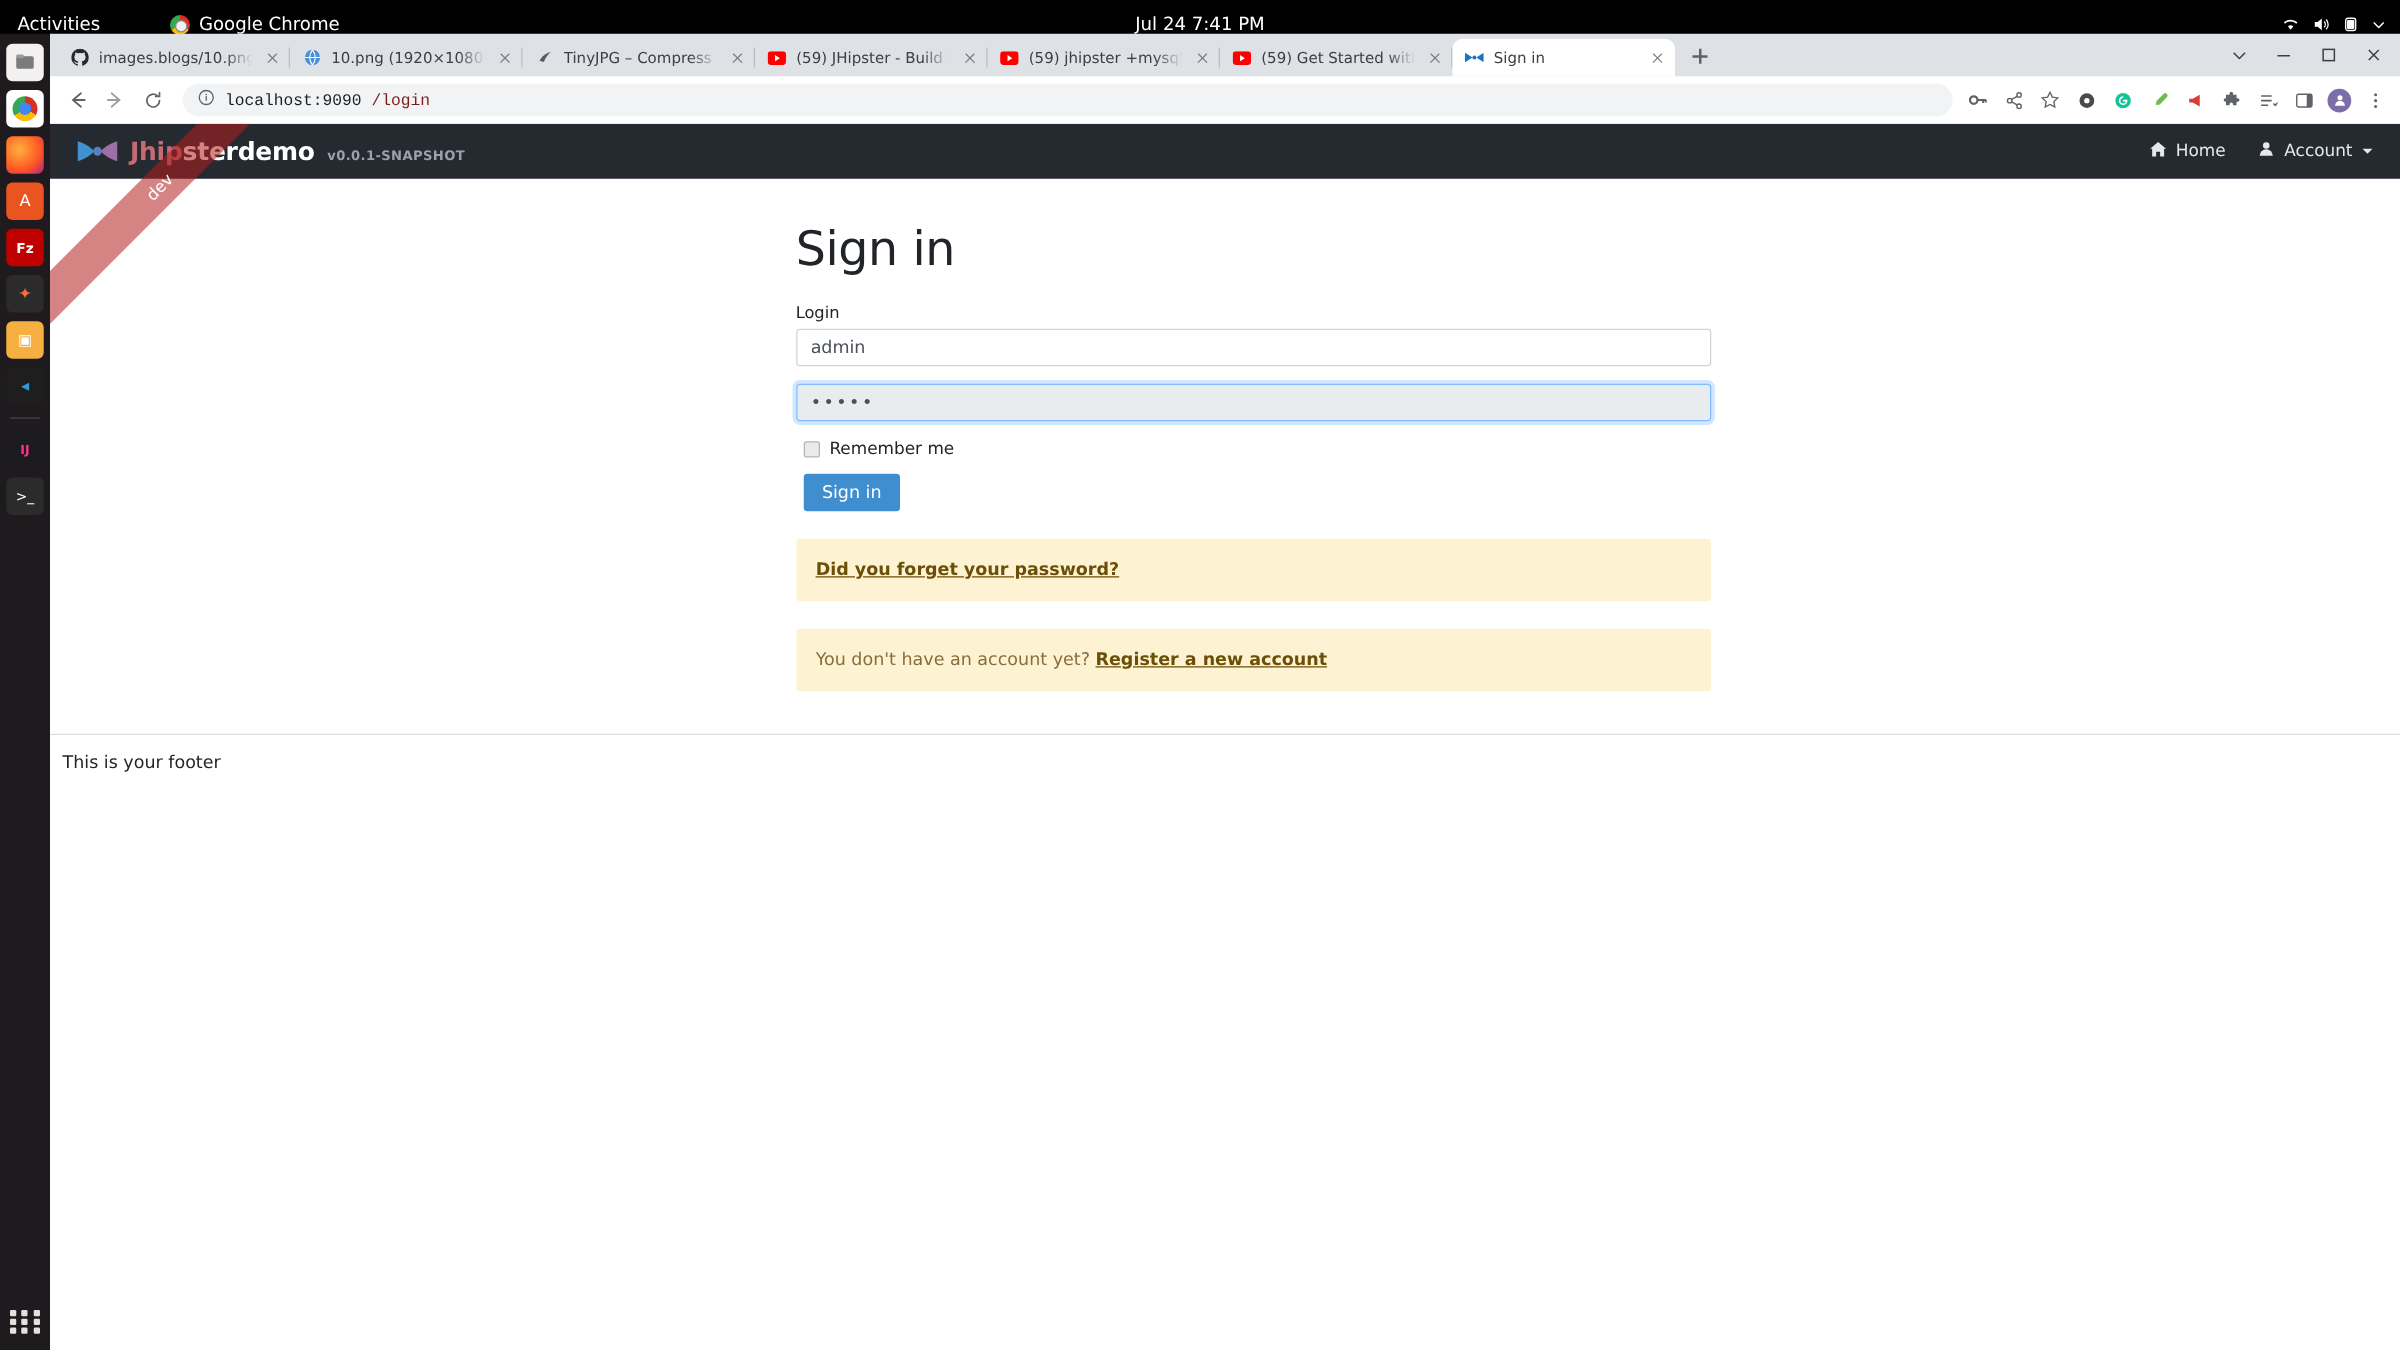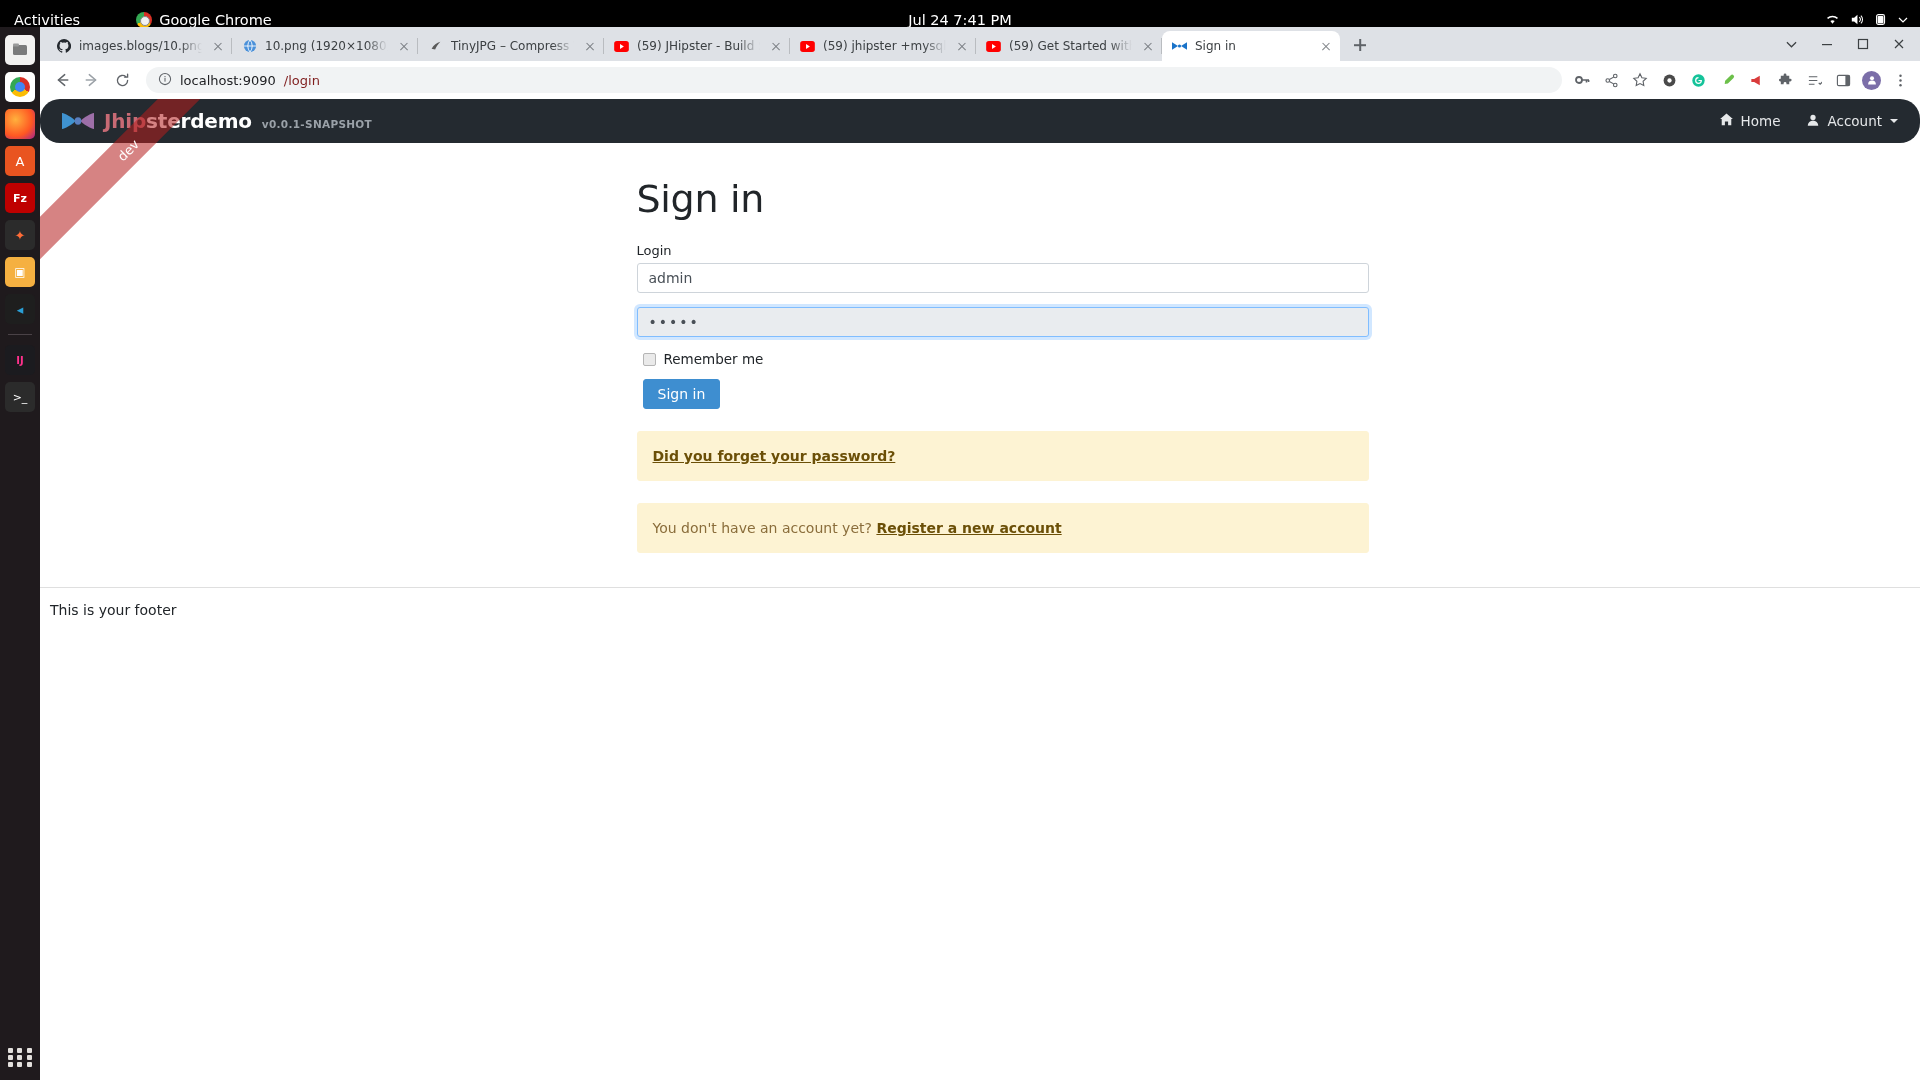--- a/index.html
+++ b/index.html
@@ -95,34 +95,34 @@
   .winbtn { width: 34px; height: 26px; display: flex; align-items: center; justify-content: center; color: #3c4043; font-size: 12px; }
 
   .toolbar {
     height: 38px; background: #fff; display: flex; align-items: center;
     padding: 0 8px; gap: 2px;
   }
   .navbtn { width: 28px; height: 28px; display: flex; align-items: center; justify-content: center; color: #5f6368; }
   .omnibox {
     flex: 1; height: 26px; background: #f1f3f4; border-radius: 13px;
     display: flex; align-items: center; padding: 0 12px; gap: 8px;
-    margin: 0 8px; font-size: 13px; color: #202124;
+    margin: 0 8px; font-size: 13px; color: #202124; font-family: Liberation Mono, monospace;
   }
   .omnibox .host { color: #202124; }
   .omnibox .path { color: #7f1d1d; }
   .tbicons { display: flex; align-items: center; gap: 9px; padding-right: 2px; }
   .tbicon { width: 20px; height: 20px; display: flex; align-items: center; justify-content: center; color: #5f6368; }
   .avatar-ic { width: 19px; height: 19px; border-radius: 50%; background: #7b6ea8; color: #fff; font-size: 10px; display: flex; align-items: center; justify-content: center; }
 
   
   .viewport { position: relative; height: 981px; background: #fff; overflow: hidden; }
 
   .navbar {
     height: 44px; background: #242a30; position: relative; overflow: hidden;
-    display: flex; align-items: center; padding: 0 22px; border-radius: 20px;
+    display: flex; align-items: center; padding: 0 22px;
   }
   .brand { display: flex; align-items: baseline; gap: 10px; position: relative; z-index: 3; }
   .bowtie { width: 32px; height: 20px; align-self: center; }
   .brand-name { font-size: 20px; font-weight: bold; letter-spacing: -.2px; }
   .brand-name .a { color: #c76a74; }
   .brand-name .b { color: #fff; }
   .brand-ver { font-size: 10.5px; font-weight: bold; color: #9aa1a8; letter-spacing: .3px; }
   .navlinks { margin-left: auto; display: flex; align-items: center; gap: 26px; position: relative; z-index: 3; }
   .navlink { display: flex; align-items: center; gap: 7px; color: #e6e8ea; font-size: 13.5px; }
   .caret { width: 0; height: 0; border-left: 4px solid transparent; border-right: 4px solid transparent; border-top: 4.5px solid #e6e8ea; margin-left: 1px; }

